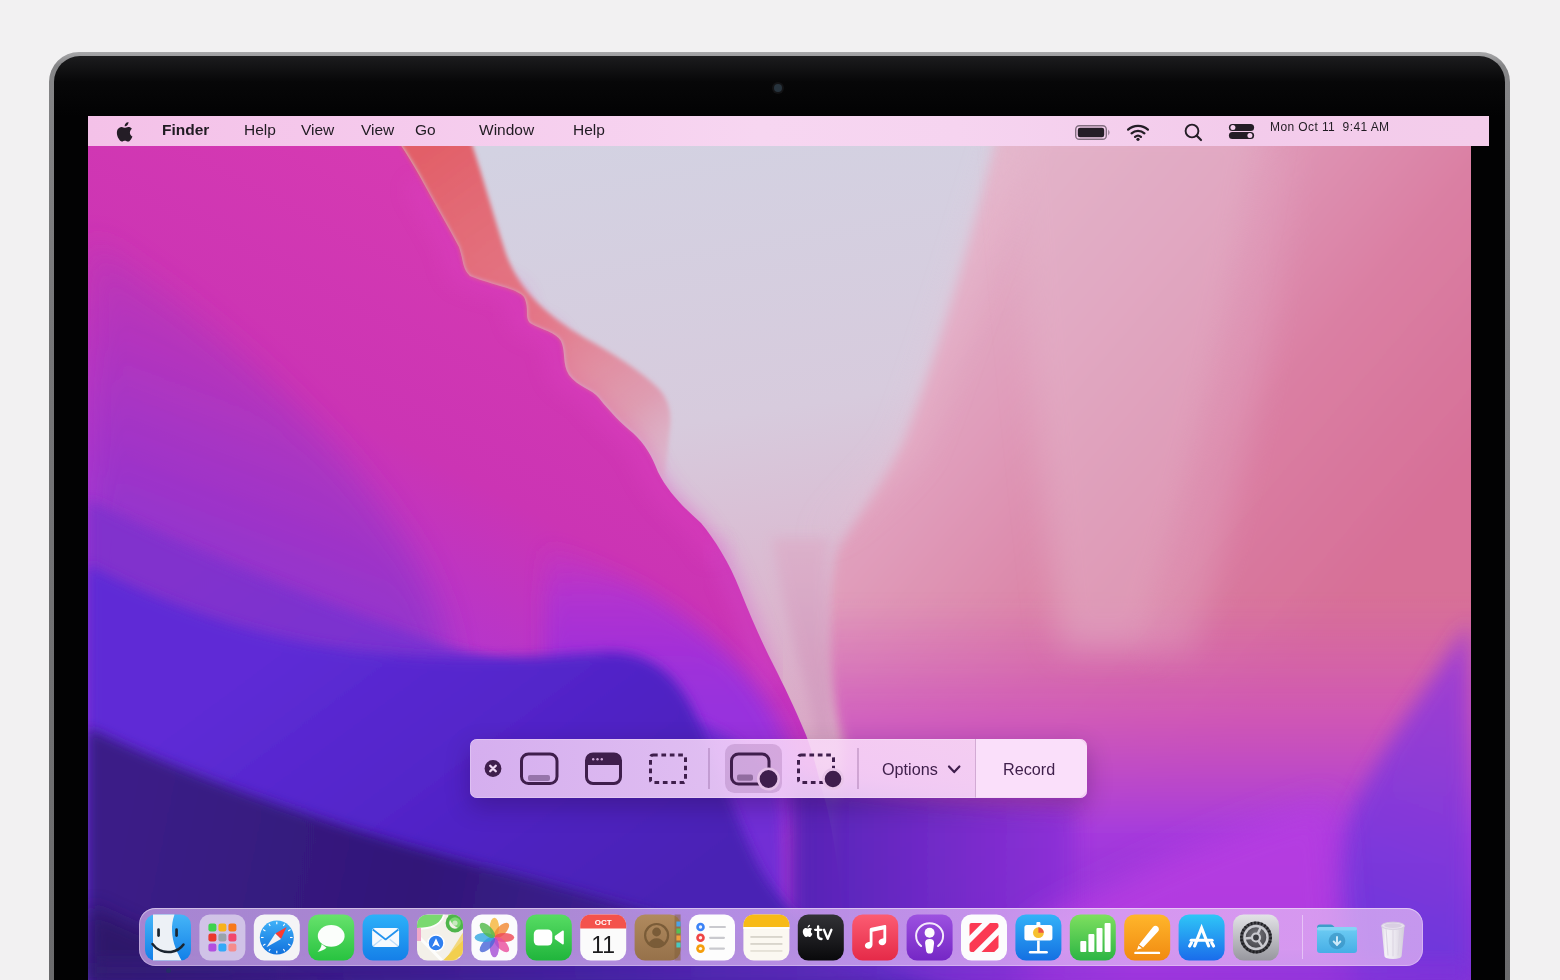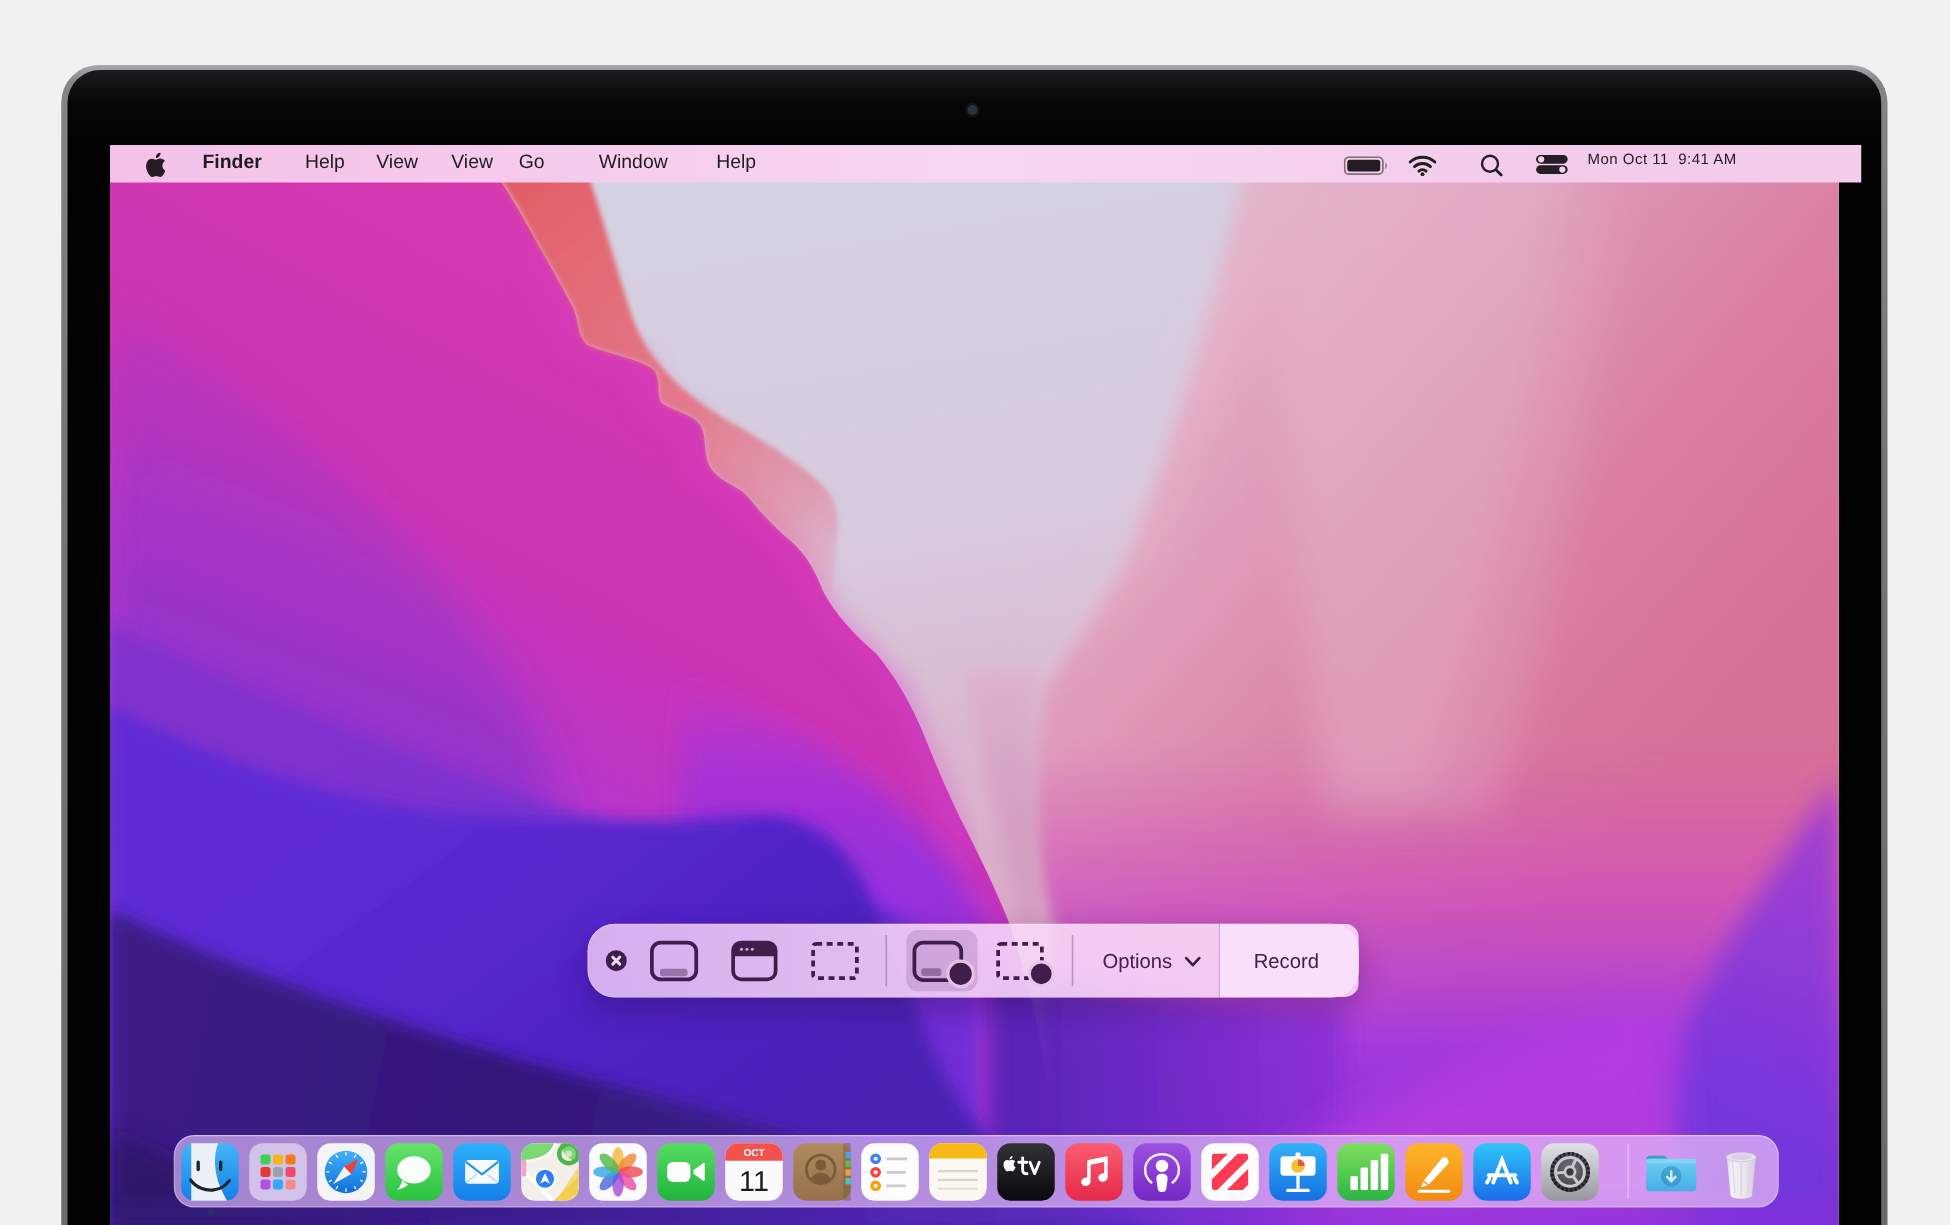--- a/index.html
+++ b/index.html
@@ -164,21 +164,21 @@
       <line x1="12.8" y1="12.8" x2="17" y2="17" stroke="#241d26" stroke-width="2.2" stroke-linecap="round"></line>
     </svg>
 <svg class="abs" style="left:1140px;top:7px" width="27" height="17" viewBox="0 0 27 17">
       <rect x="0.9" y="0.9" width="25.2" height="7" rx="3.5" fill="#241d26"></rect>
       <circle cx="4.9" cy="4.4" r="2.5" fill="#f6d0ee"></circle>
       <rect x="0.9" y="9.1" width="25.2" height="7" rx="3.5" fill="#241d26"></rect>
       <circle cx="21.9" cy="12.6" r="2.5" fill="#f6d0ee"></circle>
     </svg>
 </div>
 
-<div class="abs" id="toolbar" style="left:470px;top:739px;width:617px;height:58.5px;border-radius:22px;background:linear-gradient(90deg,rgba(242,205,247,.82) 0,rgba(250,218,251,.86) 45%,rgba(250,222,248,.88) 85%);box-shadow:0 9px 24px rgba(35,8,55,.30),0 0 0 0.5px rgba(255,255,255,.45) inset;">
+<div class="abs" id="toolbar" style="left:470px;top:739px;width:617px;height:58.5px;border-radius:7px;background:linear-gradient(90deg,rgba(242,205,247,.82) 0,rgba(250,218,251,.86) 45%,rgba(250,222,248,.88) 85%);box-shadow:0 9px 24px rgba(35,8,55,.30),0 0 0 0.5px rgba(255,255,255,.45) inset;">
 <svg class="abs" style="left:0;top:0" width="617" height="58.5" viewBox="0 0 617 58.5">
 <path d="M505.5,0 h100.5 a11,11 0 0 1 11,11 v36.5 a11,11 0 0 1 -11,11 h-100.5 z" fill="rgba(250,225,250,.88)"></path>
 <line x1="505.5" y1="0" x2="505.5" y2="58.5" stroke="rgba(120,60,125,.28)" stroke-width="1"></line>
 <g fill="none" stroke="#3f1e4c" stroke-width="3" stroke-linejoin="round">
 <circle cx="23" cy="29.5" r="8.4" fill="#3f1e4c" stroke="none"></circle>
 <path d="M20.2,26.7 l5.6,5.6 M25.8,26.7 l-5.6,5.6" stroke="#efd7f2" stroke-width="2.3" stroke-linecap="round"></path>
 <rect x="51.5" y="15" width="35.5" height="29.5" rx="7"></rect>
 <rect x="58" y="36" width="22" height="6" rx="2" fill="#3f1e4c" opacity=".42" stroke="none"></rect>
 <rect x="116.5" y="15" width="34" height="29.5" rx="6.5"></rect>
 <path d="M116.5,26 v-4.5 a6.5,6.5 0 0 1 6.5,-6.5 h21 a6.5,6.5 0 0 1 6.5,6.5 v4.5 z" fill="#3f1e4c" stroke-width="0"></path>

